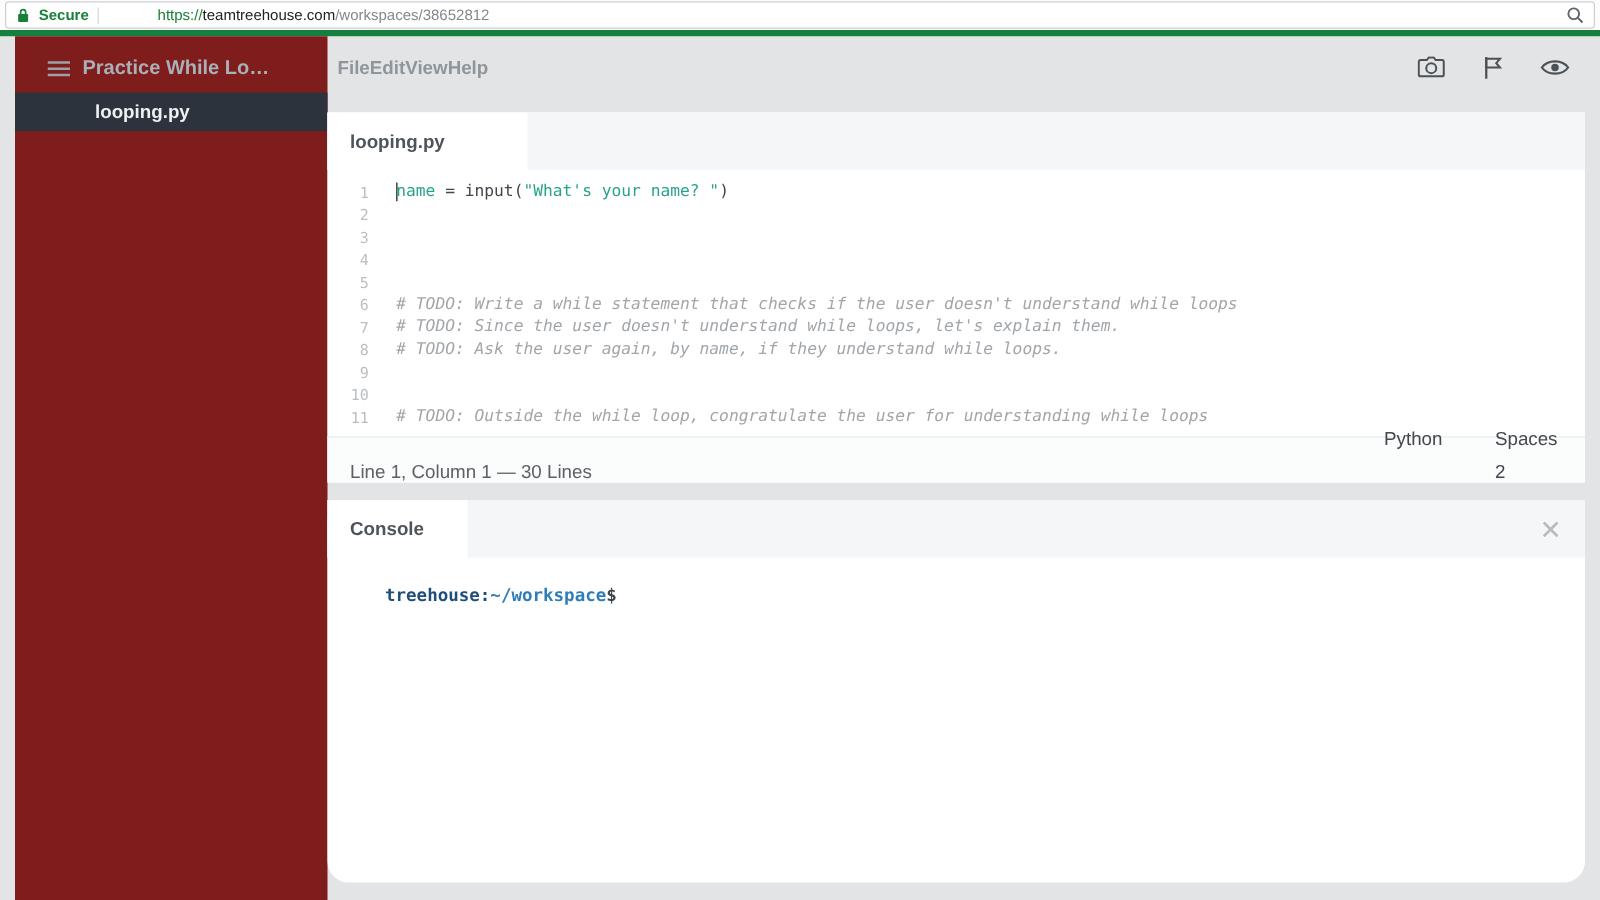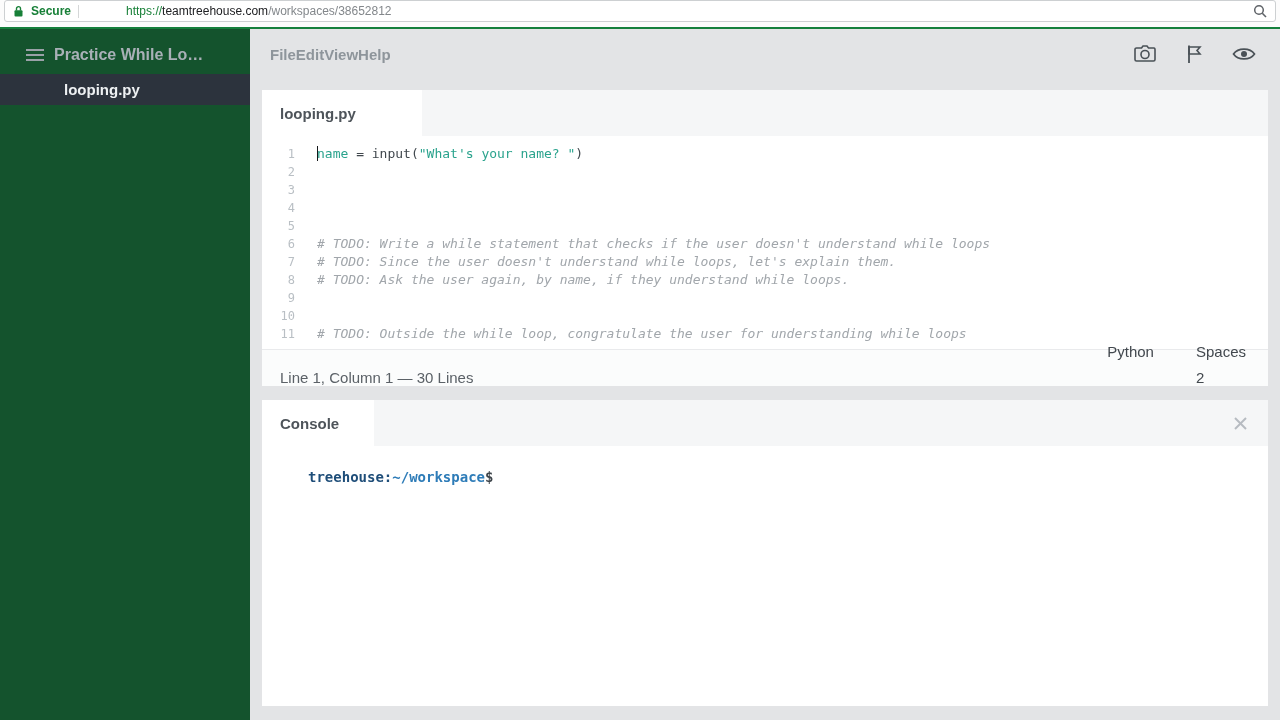--- a/index.html
+++ b/index.html
@@ -6,41 +6,41 @@
   html,body { margin:0; padding:0; }
   body {
     width:1280px; height:720px; position:relative; overflow:hidden;
     background:#e3e4e6;
     font-family:"Liberation Sans", sans-serif;
   }
 
   
   .browser-bar {
     position:absolute; top:0; left:0; right:0; height:29px;
-    background:#fcfcfc; border-bottom:2px solid #15803d;
-    display:flex; padding:0 4px;
+    background:#fcfcfc; border-bottom:5px solid #15803d;
+    display:flex; align-items:center; padding:0 4px;
   }
   .omnibox {
     flex:1; height:22px; background:#fff;
     border:1px solid #cdd0d2; border-radius:3px;
     display:flex; align-items:center; gap:7px; padding:0 8px;
     font-size:12px;
   }
   .secure-label { color:#188038; font-weight:bold; }
   .omni-sep { width:1px; height:13px; background:#d5d7d8; }
   .url-text { white-space:nowrap; }
   .url-scheme { color:#188038;padding-left:40px; }
   .url-domain { color:#202124; }
   .url-path   { color:#83878b; }
   .zoom-wrap { margin-left:auto; display:flex; align-items:center; }
 
   
   .sidebar {
-    position:absolute; top:29px; left:0; width:250px; bottom:0;
-    background:#14532d;
+    position:absolute; top:29px; left:12px; width:250px; bottom:0;
+    background:#7f1d1d;
   }
   .ws-title-row {
     display:flex; align-items:center; gap:10px;
     padding:17px 14px 10px 26px;
     color:#a9b0b7; font-weight:bold; font-size:16px;
   }
   .ws-title { white-space:nowrap; overflow:hidden; }
   .file-row {
     height:31px; display:flex; align-items:center;
     padding-left:64px; background:#2c333d;
@@ -57,21 +57,21 @@
   .menu-item { font-size:15px; font-weight:bold; color:#8e959b; cursor:default; }
   .menu-icons { margin-left:auto; display:flex; gap:29px; align-items:center; color:#4a5157; }
   .menu-icons svg { display:block; }
 
   
   .panel {
     position:absolute; left:262px; right:12px;
     background:#fff; display:flex; flex-direction:column;
   }
   .editor-panel  { top:90px;  height:296px; }
-  .console-panel { top:400px; height:306px; }
+  .console-panel { top:400px; height:306px;border-radius:17px; }
   .tabstrip {
     height:46px; flex-shrink:0; background:#f5f6f7;
     display:flex; align-items:stretch;
   }
   .tab {
     background:#fff; display:flex; align-items:center;
     padding:0 18px; font-size:15px; font-weight:bold; color:#4e545a;
   }
   .tab-editor  { width:160px; }
   .tab-console { width:112px; }

